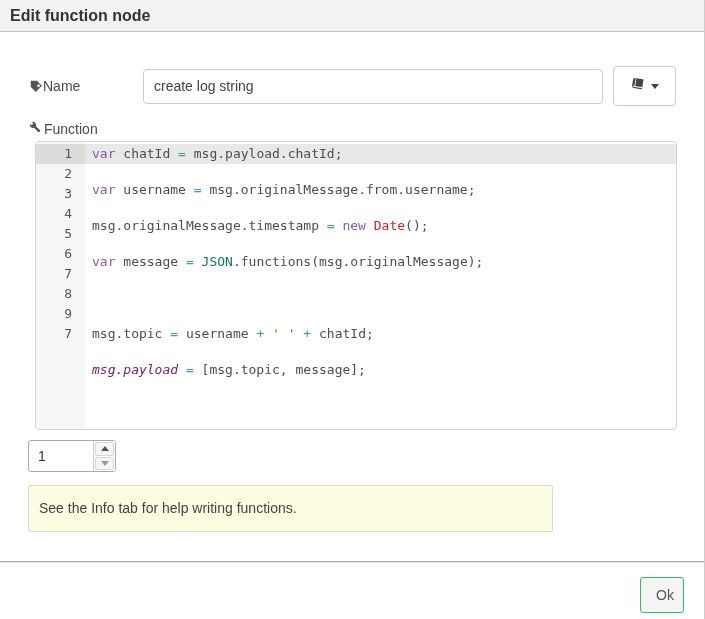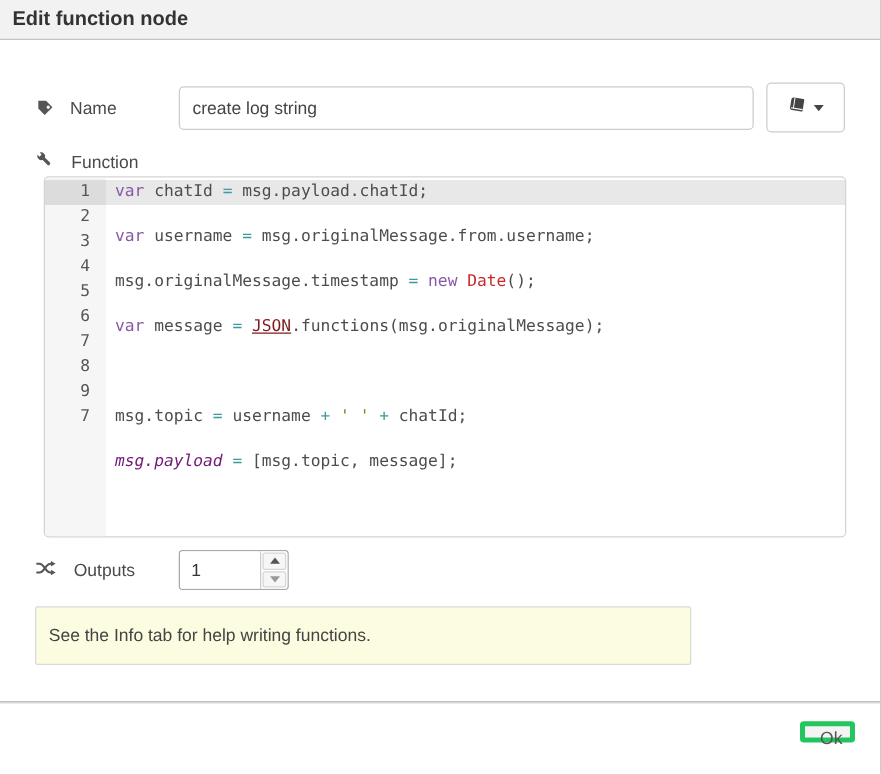--- a/index.html
+++ b/index.html
@@ -23,21 +23,21 @@
     border-bottom: 1px solid #c3c3c3;
     display: flex; align-items: center;
     padding: 0 10px;
     font-size: 16px; font-weight: bold; color: #333;
   }
   
   .dialog-body { padding: 0 28px; }
   .form-row { display: flex; align-items: center; }
   .field-label {
     width: 115px;
-    display: flex; align-items: center; gap: 14px;
+    display: flex; align-items: center; gap: 1px;
     font-size: 14px; color: #4a4a4a;
     flex: none;
   }
   .field-label svg { flex: none; }
   .name-row { margin-top: 34px; height: 40px; }
   .name-input {
     width: 473px; height: 35px;
     border: 1px solid #ccc; border-radius: 4px;
     padding: 0 10px;
     font-size: 14px; color: #444;
@@ -154,23 +154,23 @@
     position: absolute;
     top: 561px; left: 0; right: 0; bottom: 0;
     background: #fff;
     border-top: 1px solid #adadad;
     box-shadow: inset 0 1px 0 #e6e6e6;
     display: flex; justify-content: flex-end; align-items: flex-start;
     gap: 9px;
     padding: 15px 20px 0 0;
   }
   .footer-btn {
-    height: 17px;
+    height: 36px;
     background: #f4f4f4;
-    border: 4px solid #22c55e; border-radius: 3px;
+    border: 1px solid #22c55e; border-radius: 3px;
     font-size: 14px; color: #555;
     font-family: "Liberation Sans", sans-serif;
     cursor: pointer;
     padding-left: 12px;
   }
   .btn-ok { width: 44px; }
   .btn-cancel { width: 88px; }
 </style>
 </head>
 <body>
@@ -236,46 +236,31 @@
           <div class="gutter-cell">6</div>
           <div class="gutter-cell">7</div>
           <div class="gutter-cell">8</div>
           <div class="gutter-cell">9</div>
           <div class="gutter-cell">7</div>
         </div>
       <div class="code">
           <div class="code-line"><span style="color: rgb(137, 89, 168);">var</span><span style="color: rgb(77, 77, 76);"> chatId </span><span style="color: rgb(62, 153, 159);">=</span><span style="color: rgb(77, 77, 76);"> msg.payload.chatId;</span></div>
           <div class="code-line"><span style="color: rgb(137, 89, 168);">var</span><span style="color: rgb(77, 77, 76);"> username </span><span style="color: rgb(62, 153, 159);">=</span><span style="color: rgb(77, 77, 76);"> msg.originalMessage.from.username;</span></div>
           <div class="code-line"><span style="color: rgb(77, 77, 76);">msg.originalMessage.timestamp </span><span style="color: rgb(62, 153, 159);">=</span><span style="color: rgb(77, 77, 76);"> </span><span style="color: rgb(137, 89, 168);">new</span><span style="color: rgb(77, 77, 76);"> </span><span style="color: rgb(200, 40, 41);">Date</span><span style="color: rgb(77, 77, 76);">();</span></div>
-          <div class="code-line"><span style="color: rgb(137, 89, 168);">var</span><span style="color: rgb(77, 77, 76);"> message </span><span style="color: rgb(62, 153, 159);">=</span><span style="color: rgb(77, 77, 76);"> </span><span style="color: #7f1d1d; text-decoration: underline;">JSON</span><span style="color: rgb(77, 77, 76);">.functions(msg.originalMessage);</span></div>
+          <div class="code-line"><span style="color: rgb(137, 89, 168);">var</span><span style="color: rgb(77, 77, 76);"> message </span><span style="color: rgb(62, 153, 159);">=</span><span style="color: rgb(77, 77, 76);"> </span><span style="color: #0f766e;">JSON</span><span style="color: rgb(77, 77, 76);">.functions(msg.originalMessage);</span></div>
           <div class="code-line"></div>
           <div class="code-line"><span style="color: rgb(77, 77, 76);">msg.topic </span><span style="color: rgb(62, 153, 159);">=</span><span style="color: rgb(77, 77, 76);"> username </span><span style="color: rgb(62, 153, 159);">+</span><span style="color: rgb(77, 77, 76);"> </span><span style="color: rgb(113, 140, 0);">' '</span><span style="color: rgb(77, 77, 76);"> </span><span style="color: rgb(62, 153, 159);">+</span><span style="color: rgb(77, 77, 76);"> chatId;</span></div>
           <div class="code-line"><span style="color: #701a75; font-style: italic;">msg.payload </span><span style="color: rgb(62, 153, 159);">=</span><span style="color: rgb(77, 77, 76);"> [msg.topic, message];</span></div>
           <div class="code-line"></div>
           <div class="code-line"><span style="color: rgb(137, 89, 168);">chatId</span><span style="color: rgb(77, 77, 76);"> msg;</span></div>
           <div class="code-line"></div>
         </div>
     </div>
 
     <div class="form-row outputs-row">
-      <div class="field-label">
-        <span>
-          <svg width="17" height="13" viewBox="0 0 18 14">
-            <g stroke="#555" stroke-width="1.8" fill="none">
-              <path d="M1 3.2 h2.6 c4.5 0 5.1 7.6 9.6 7.6 h0.8"></path>
-              <path d="M1 10.8 h2.6 c4.5 0 5.1 -7.6 9.6 -7.6 h0.8"></path>
-            </g>
-            <g fill="#555">
-              <path d="M13.6 0.8 l4 2.4 -4 2.4 z"></path>
-              <path d="M13.6 8.4 l4 2.4 -4 2.4 z"></path>
-            </g>
-          </svg>
-        </span>
-        <span>Outputs</span>
-      </div>
       <div class="spinner">
         <input class="spinner-input" type="text" value="1" style="">
         <div class="spin-btns">
           <button class="spin-btn">
             <span class="tri-up"></span>
           </button>
           <button class="spin-btn">
             <span class="tri-down"></span>
           </button>
         </div>

